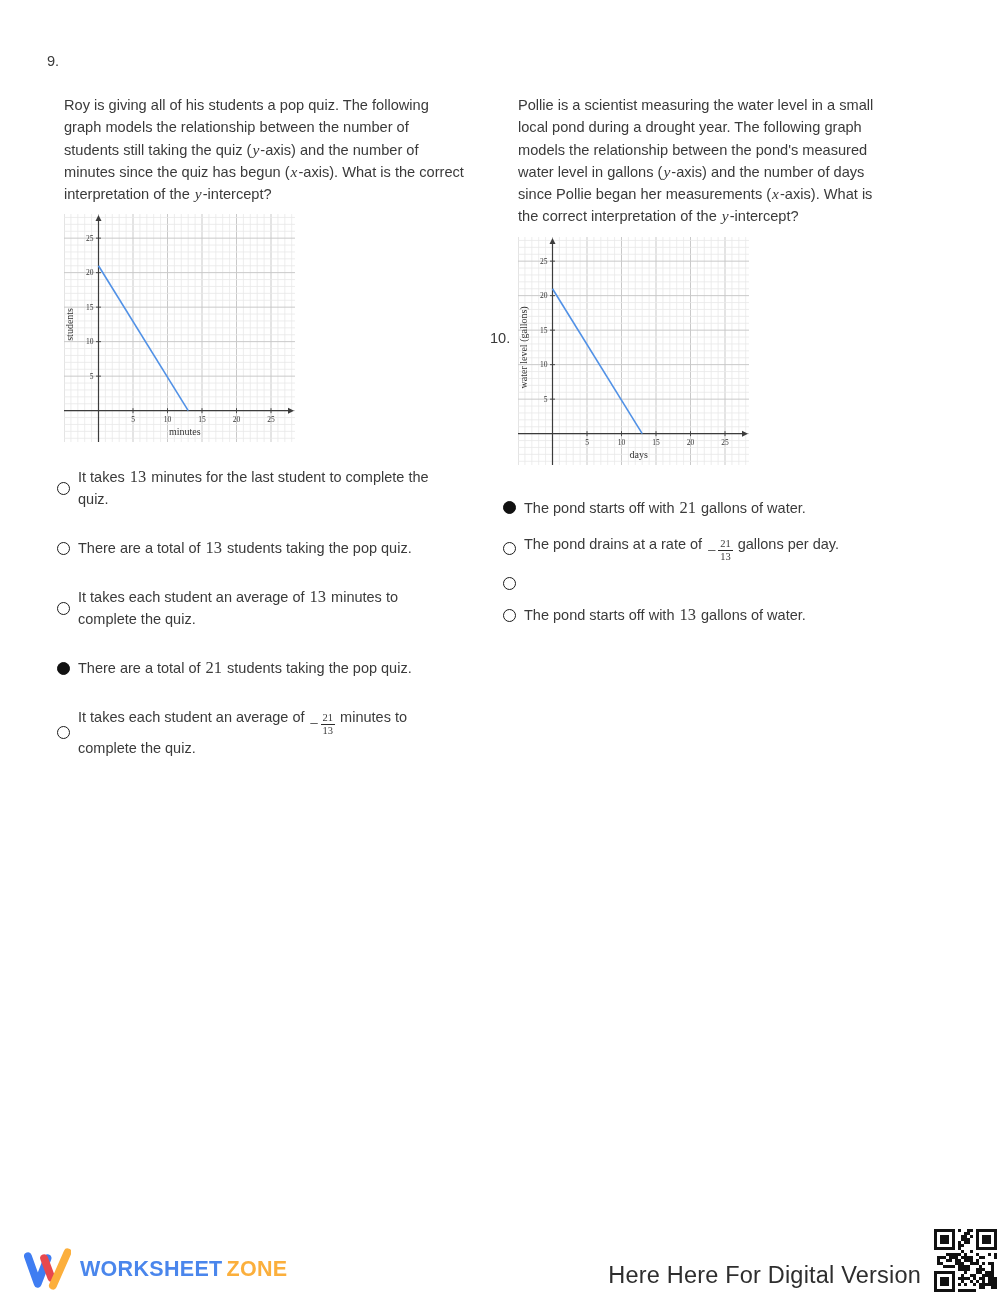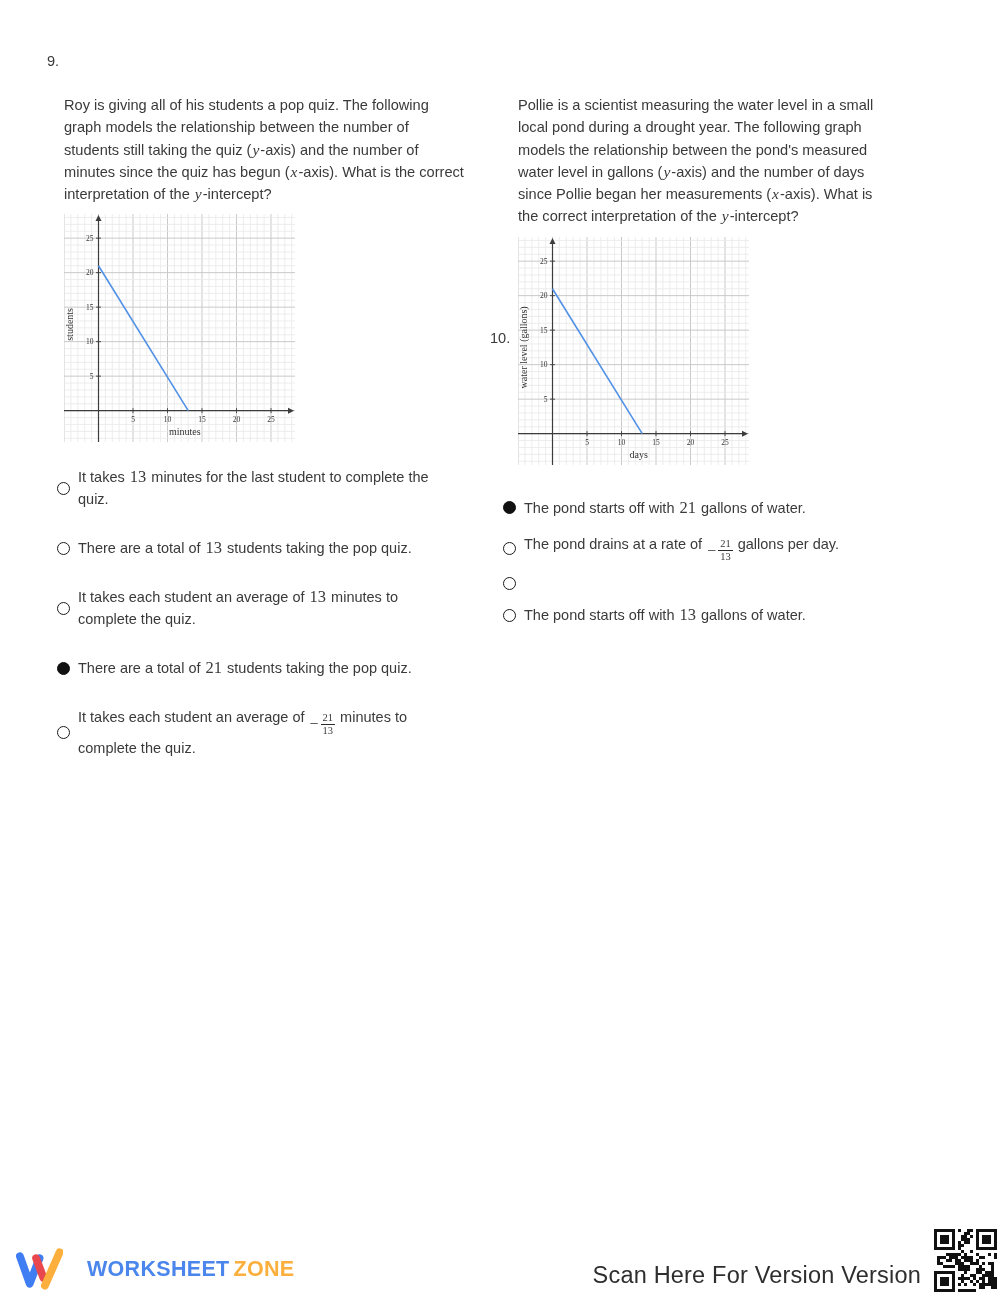--- a/index.html
+++ b/index.html
@@ -25,21 +25,21 @@
   .chart{margin-top:9px;}
   .options{display:flex;flex-direction:column;margin-top:20px;}
   .q9 .options{gap:27px;margin-left:-7px;}
   .q10 .options{gap:14px;margin-left:-15px;margin-top:28px;}
   .option{display:flex;align-items:center;gap:8px;cursor:pointer;}
   .radio{width:13px;height:13px;border:1.7px solid #1c1c1c;border-radius:50%;flex-shrink:0;box-sizing:border-box;background:#fff;}
   .radio.sel{background:#111;border-color:#111;}
   .opt-text{font-size:14.5px;line-height:22px;color:#3a3a3a;}
   .q9 .opt-text{max-width:362px;}
   .q10 .opt-text{max-width:420px;}
-  .footer-left{position:absolute;left:16px;top:1247px;display:flex;align-items:center;gap:24px;justify-content:flex-end;}
+  .footer-left{position:absolute;left:24px;top:1247px;display:flex;align-items:center;gap:9px;justify-content:flex-end;}
   .logo-text{font-weight:800;font-size:21.5px;letter-spacing:0.3px;display:flex;gap:4px;}
   .lt1{color:#4a86ec;}
   .lt2{color:#fbaf3c;}
   .footer-right{position:absolute;right:3px;top:1229px;display:flex;align-items:flex-end;gap:13px;}
   .scan-text{font-size:23.5px;color:#2e2e2e;padding-bottom:3px;letter-spacing:0.2px;}
   .qr-box{width:63px;height:63px;}
 </style>
 </head>
 <body>
 
@@ -308,21 +308,21 @@
       <path d="M20.5 11 L28 31" fill="none" stroke="#e8484d" stroke-width="8" stroke-linecap="round"></path>
       <path d="M29.5 39 L44.5 5" fill="none" stroke="#fcaf3c" stroke-width="8" stroke-linecap="round"></path>
     </svg>
     <div class="logo-text">
       <span class="lt1">WORKSHEET</span>
         <span class="lt2">ZONE</span>
     </div>
   </div>
 
   <div class="footer-right">
-    <div class="scan-text">Scan Here For Version Version</div>
+    <div class="scan-text">Here Here For Digital Version</div>
     <div class="qr-box"><svg width="63" height="63">
           <rect x="0" y="0" width="63" height="63" fill="#fff"></rect>
           <rect x="24" y="0" width="3" height="3" fill="#111"></rect>
           <rect x="33" y="0" width="3" height="3" fill="#111"></rect>
           <rect x="36" y="0" width="3" height="3" fill="#111"></rect>
           <rect x="30" y="3" width="3" height="3" fill="#111"></rect>
           <rect x="33" y="3" width="3" height="3" fill="#111"></rect>
           <rect x="27" y="6" width="3" height="3" fill="#111"></rect>
           <rect x="30" y="6" width="3" height="3" fill="#111"></rect>
           <rect x="36" y="6" width="3" height="3" fill="#111"></rect>

